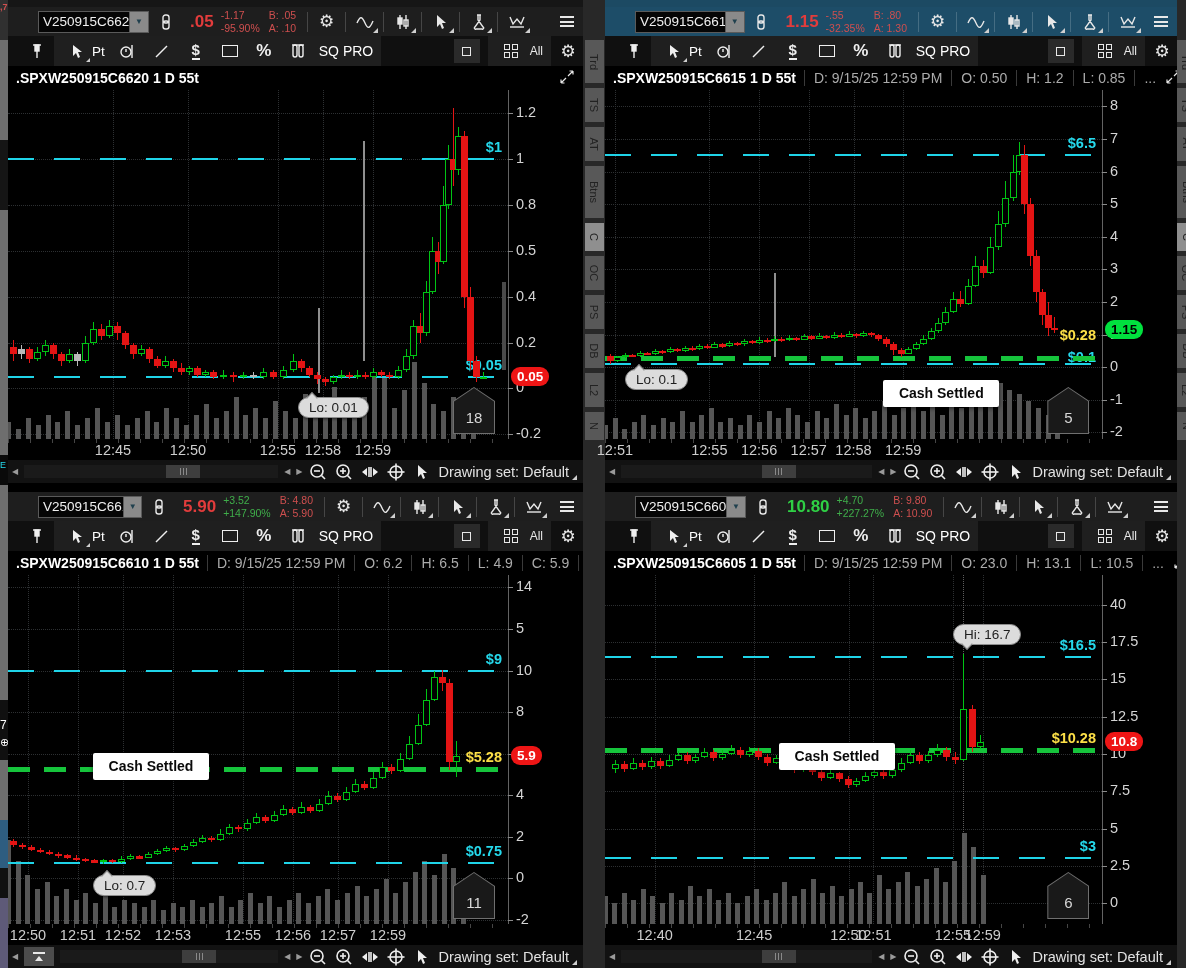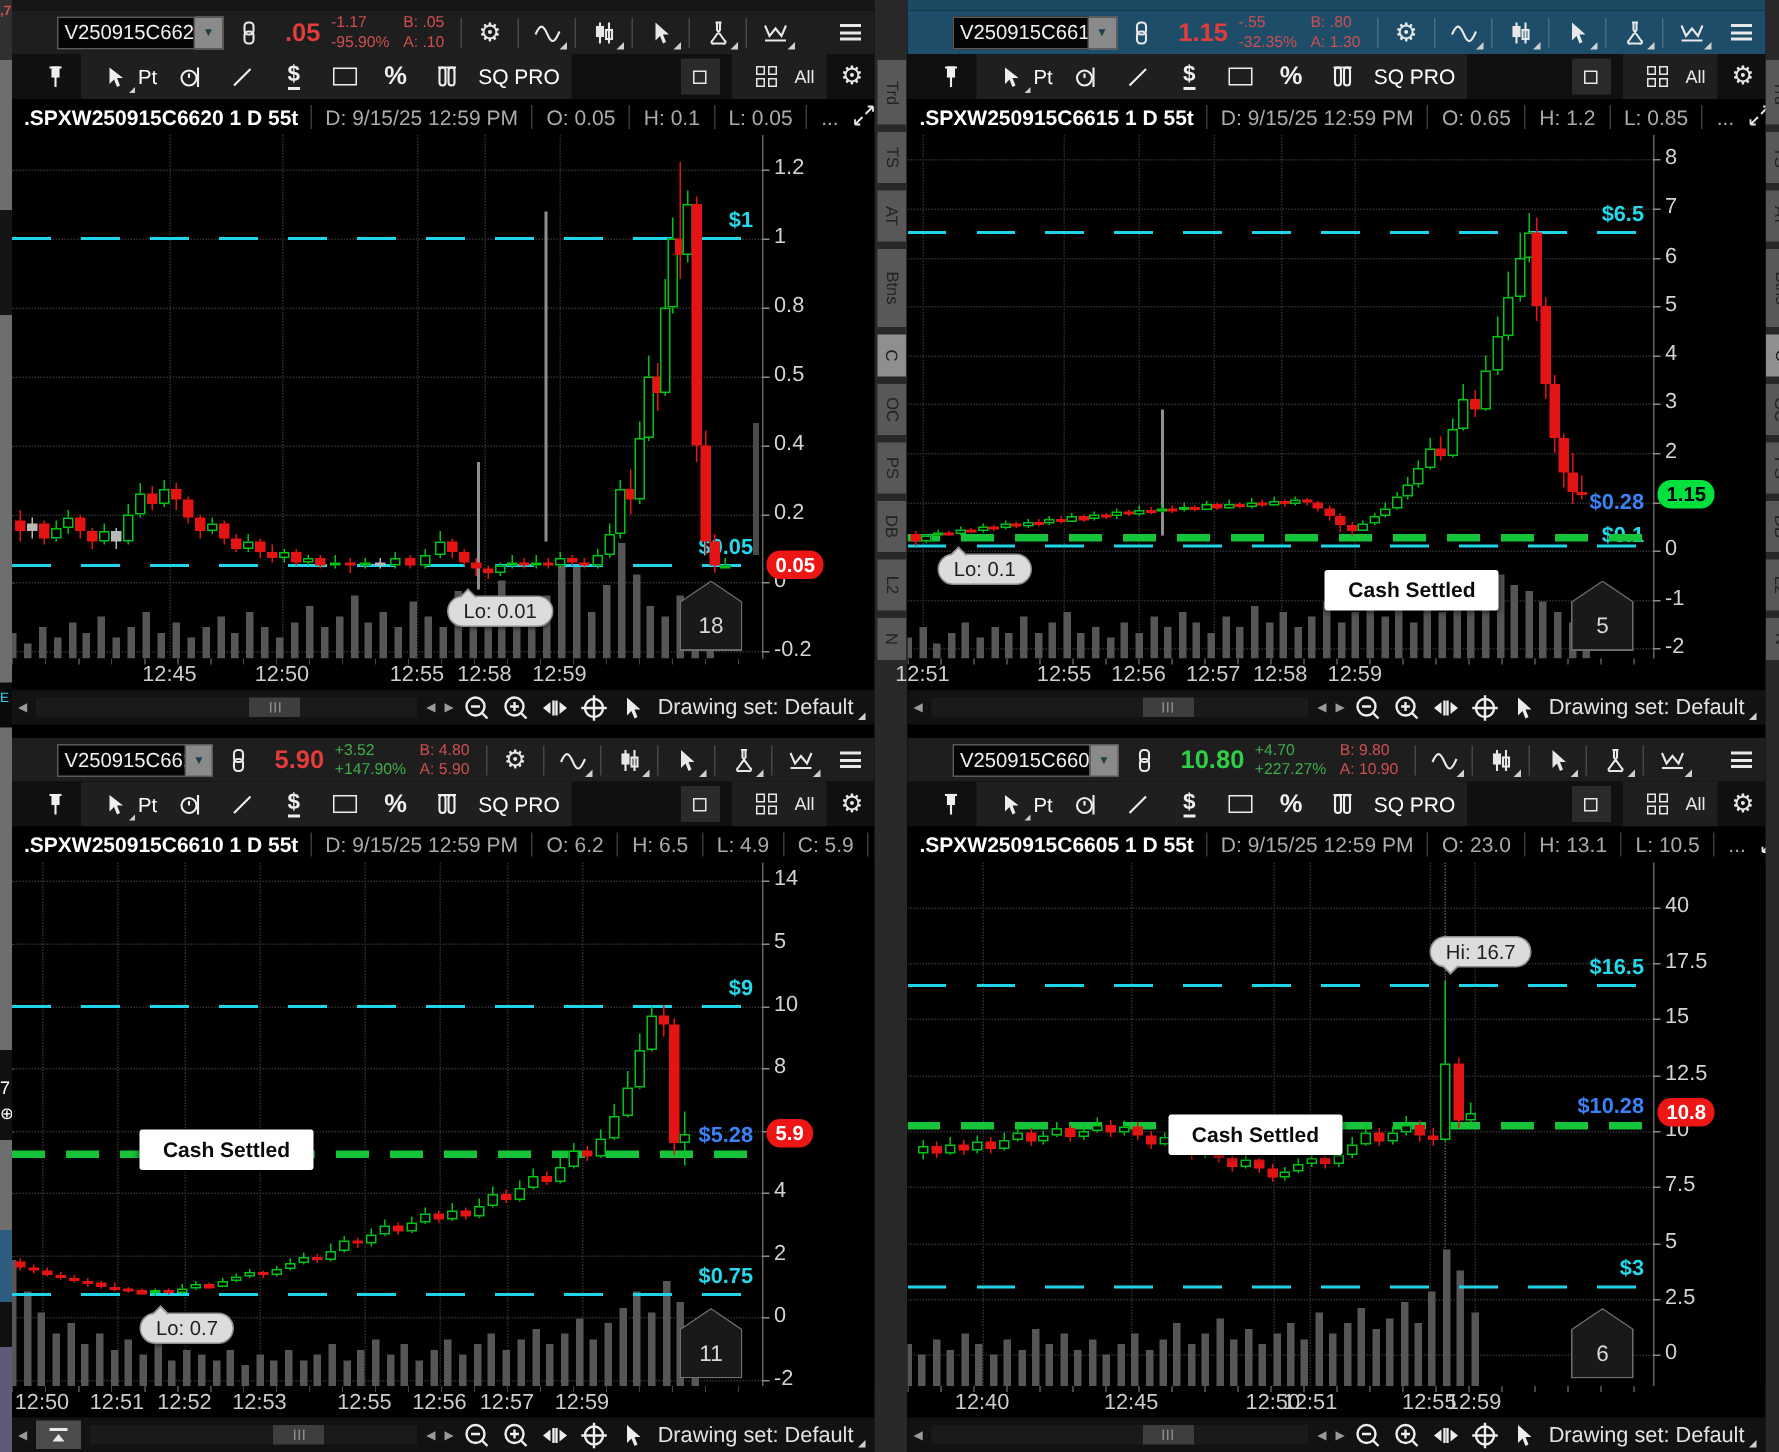--- a/index.html
+++ b/index.html
@@ -81,21 +81,21 @@
   .cursor-vline { position:absolute; top:0; bottom:0; border-left:1px dotted #5c5c5c; }
   .candle { position:absolute; width:7px; }
   .wick { position:absolute; left:3px; width:1px; }
   .body { position:absolute; left:0; width:7px; }
   .alert-line { position:absolute; left:0; right:0; height:2px;
       background:repeating-linear-gradient(90deg,#1fd4e8 0 26px,transparent 26px 46px); }
   .settle-line { position:absolute; left:0; right:0; height:5px;
       background:repeating-linear-gradient(90deg,#16c43c 0 22px,transparent 22px 36px); }
   .line-label { position:absolute; right:6px; font-size:14.5px; font-weight:bold; }
   .line-label.cyan { color:#25d9ec; }
-  .line-label.green { color:#3b82f6; }
+  .line-label.green { color:#fde047; }
   .pill { position:absolute; left:2px; height:19px; line-height:19px; padding:0 6px; border-radius:9px;
           font-size:13.5px; font-weight:bold; }
   .pill.red { background:#ee1515; color:#fff; }
   .pill.green { background:#00e13e; color:#000; }
   .badge { position:absolute; bottom:5px; width:42px; height:47px;
       clip-path:polygon(50% 0,100% 30%,100% 100%,0 100%,0 30%); background:#6f6f6f; }
   .badge i { position:absolute; left:1px; top:1px; right:1px; bottom:1px; font-style:normal;
       clip-path:polygon(50% 0,100% 30%,100% 100%,0 100%,0 30%); background:rgba(18,18,18,0.93);
       color:#d8d8d8; font-size:15px; display:flex; align-items:flex-end; justify-content:center; padding-bottom:7px;}
   .ttip { position:absolute; background:#dcdcdc; border:1px solid #8d8d8d; border-radius:11px;
@@ -286,21 +286,20 @@
       </div>
       <span class="all-t">All</span>
     </div>
     <div class="ticon">
             <span class="gear-t">⚙</span>
           </div>
   </div>
 
   <div class="ptitle">
     <b>.SPXW250915C6620 1 D 55t</b>
-    <span class="tfields"><span>D: 9/15/25 12:59 PM</span><span>O: 0.05</span><span>H: 0.1</span><span>L: 0.05</span><span>...</span></span>
     <span class="tspace"></span>
     <span class="restore">
       <svg width="16" height="14" viewBox="0 0 16 14">
               <path d="M9 6 L14 1 M14 1 l-3.5 0 M14 1 l0 3.5" fill="none"></path>
               <path d="M7 8 L2 13 M2 13 l3.5 0 M2 13 l0 -3.5" fill="none"></path>
             </svg>
     </span>
   </div>
 
   <div class="chart">
@@ -1359,21 +1358,21 @@
       </div>
       <span class="all-t">All</span>
     </div>
     <div class="ticon">
             <span class="gear-t">⚙</span>
           </div>
   </div>
 
   <div class="ptitle">
     <b>.SPXW250915C6615 1 D 55t</b>
-    <span class="tfields"><span>D: 9/15/25 12:59 PM</span><span>O: 0.65</span><span>H: 1.2</span><span>L: 0.85</span><span>...</span></span>
+    <span class="tfields"><span>D: 9/15/25 12:59 PM</span><span>O: 0.50</span><span>H: 1.2</span><span>L: 0.85</span><span>...</span></span>
     <span class="tspace"></span>
     <span class="restore">
       <svg width="16" height="14" viewBox="0 0 16 14">
               <path d="M9 6 L14 1 M14 1 l-3.5 0 M14 1 l0 3.5" fill="none"></path>
               <path d="M7 8 L2 13 M2 13 l3.5 0 M2 13 l0 -3.5" fill="none"></path>
             </svg>
     </span>
   </div>
 
   <div class="chart">

